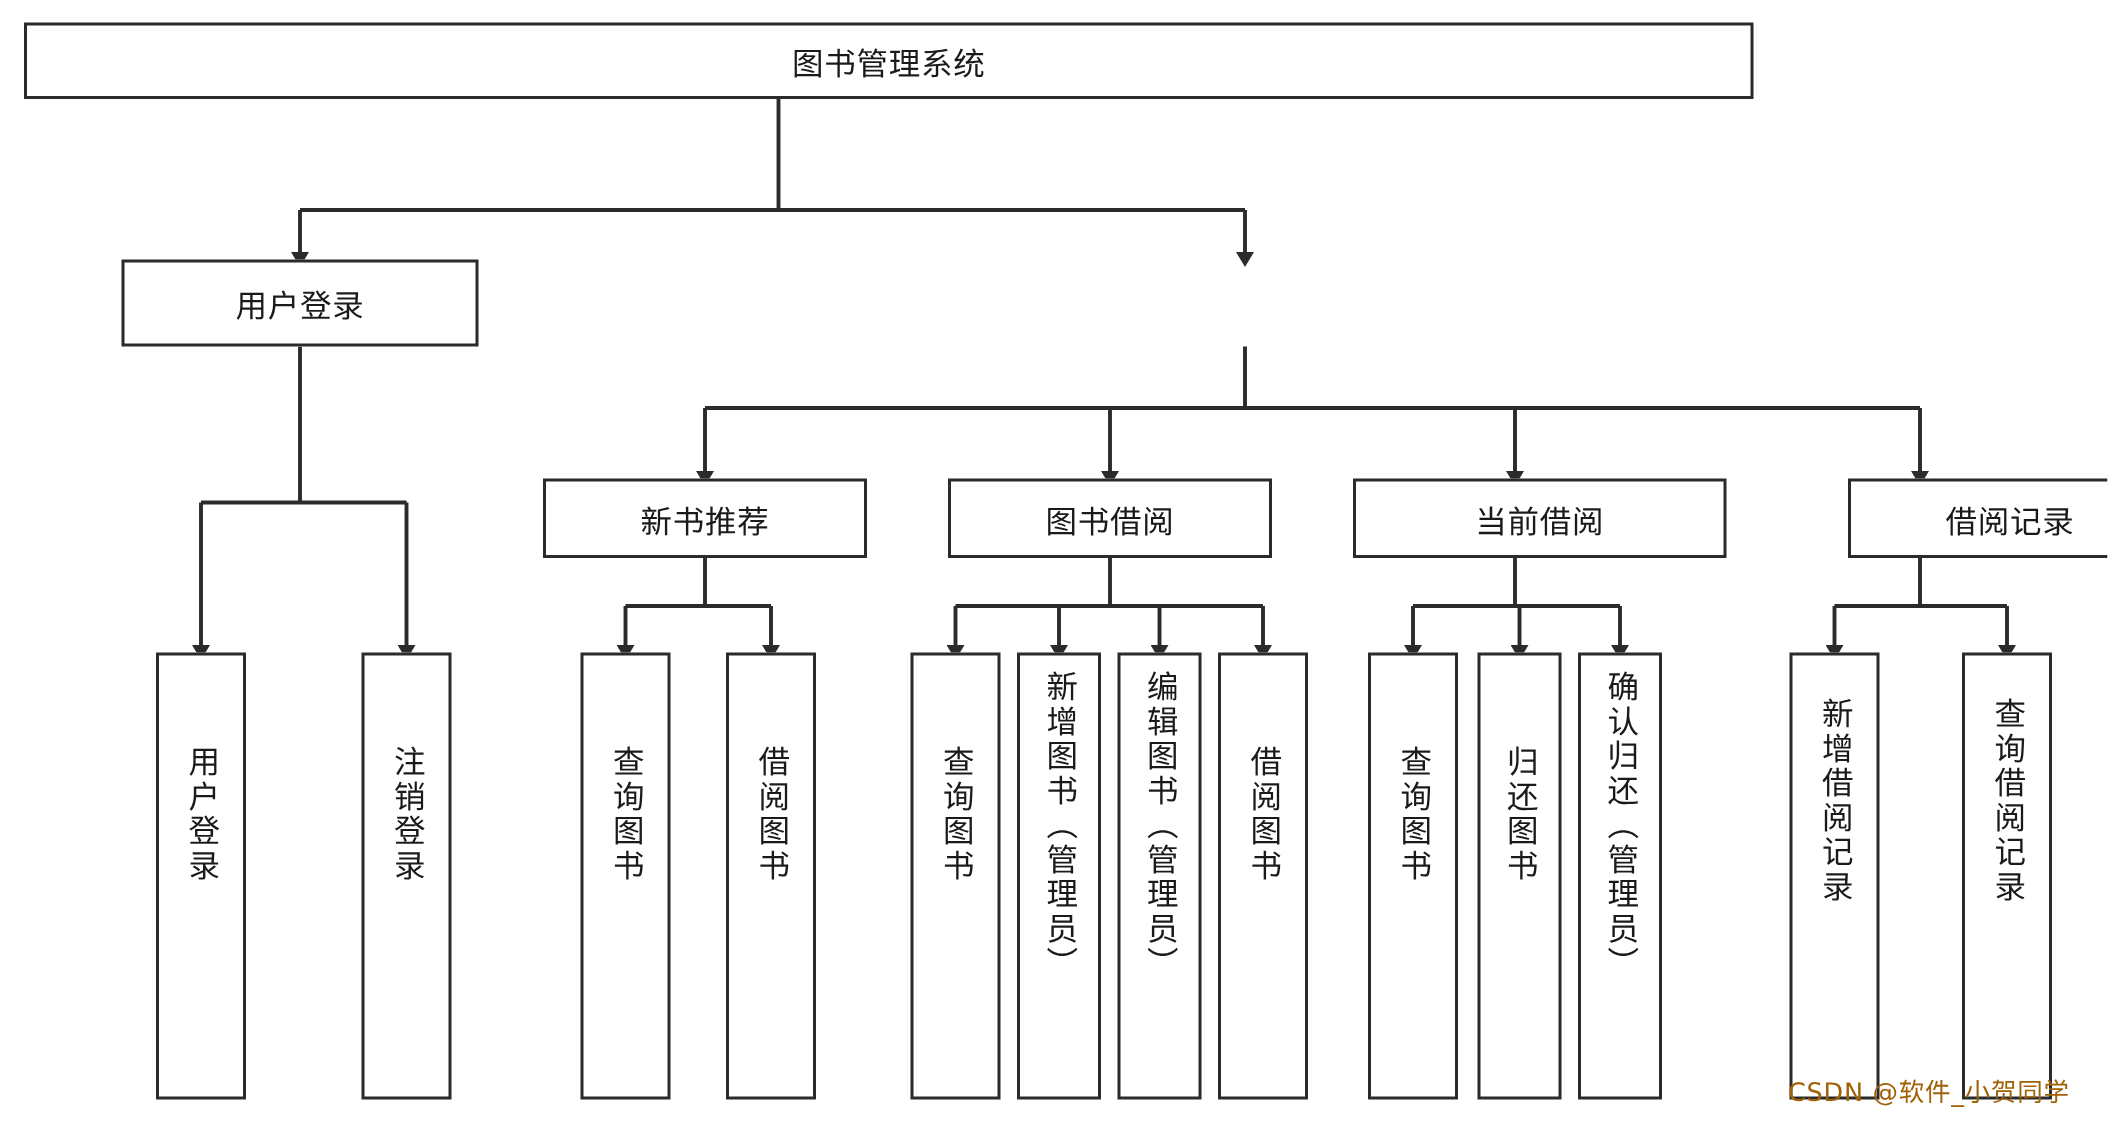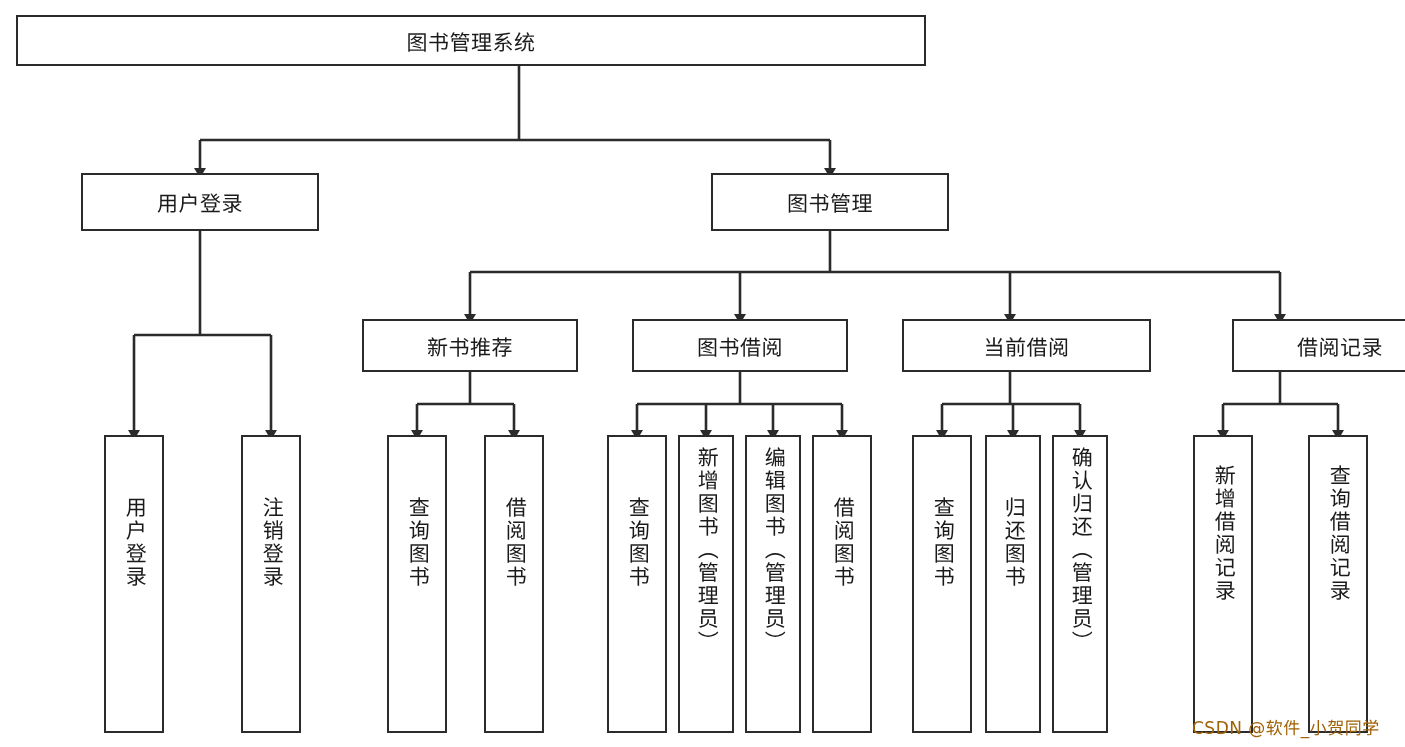--- a/index.html
+++ b/index.html
@@ -113,29 +113,26 @@
       <path d="M1013,404 L1013,431" marker-end="url(#arrow)"></path>
       <path d="M1080,404 L1080,431" marker-end="url(#arrow)"></path>
 
       <path d="M1280,372 L1280,404"></path>
       <path d="M1223,404 L1338,404"></path>
       <path d="M1223,404 L1223,431" marker-end="url(#arrow)"></path>
       <path d="M1338,404 L1338,431" marker-end="url(#arrow)"></path>
     </g>
   </svg>
 
-  <div class="node h-node" style="left:16px; top:15px; width:910px; height:51px;">
+  <div class="node h-node" style="left:16px; top:15px; width:1153px; height:51px;">
     <span class="h-label">图书管理系统</span>
   </div>
 
   <div class="node h-node" style="left:81px; top:173px; width:238px; height:58px;">
     <span class="h-label">用户登录</span>
-  </div>
-  <div class="node h-node" style="left:711px; top:173px; width:238px; height:58px;">
-    <span class="h-label">图书管理</span>
   </div>
 
   <div class="node h-node" style="left:362px; top:319px; width:216px; height:53px;">
     <span class="h-label">新书推荐</span>
   </div>
   <div class="node h-node" style="left:632px; top:319px; width:216px; height:53px;">
     <span class="h-label">图书借阅</span>
   </div>
   <div class="node h-node" style="left:902px; top:319px; width:249px; height:53px;">
     <span class="h-label">当前借阅</span>

